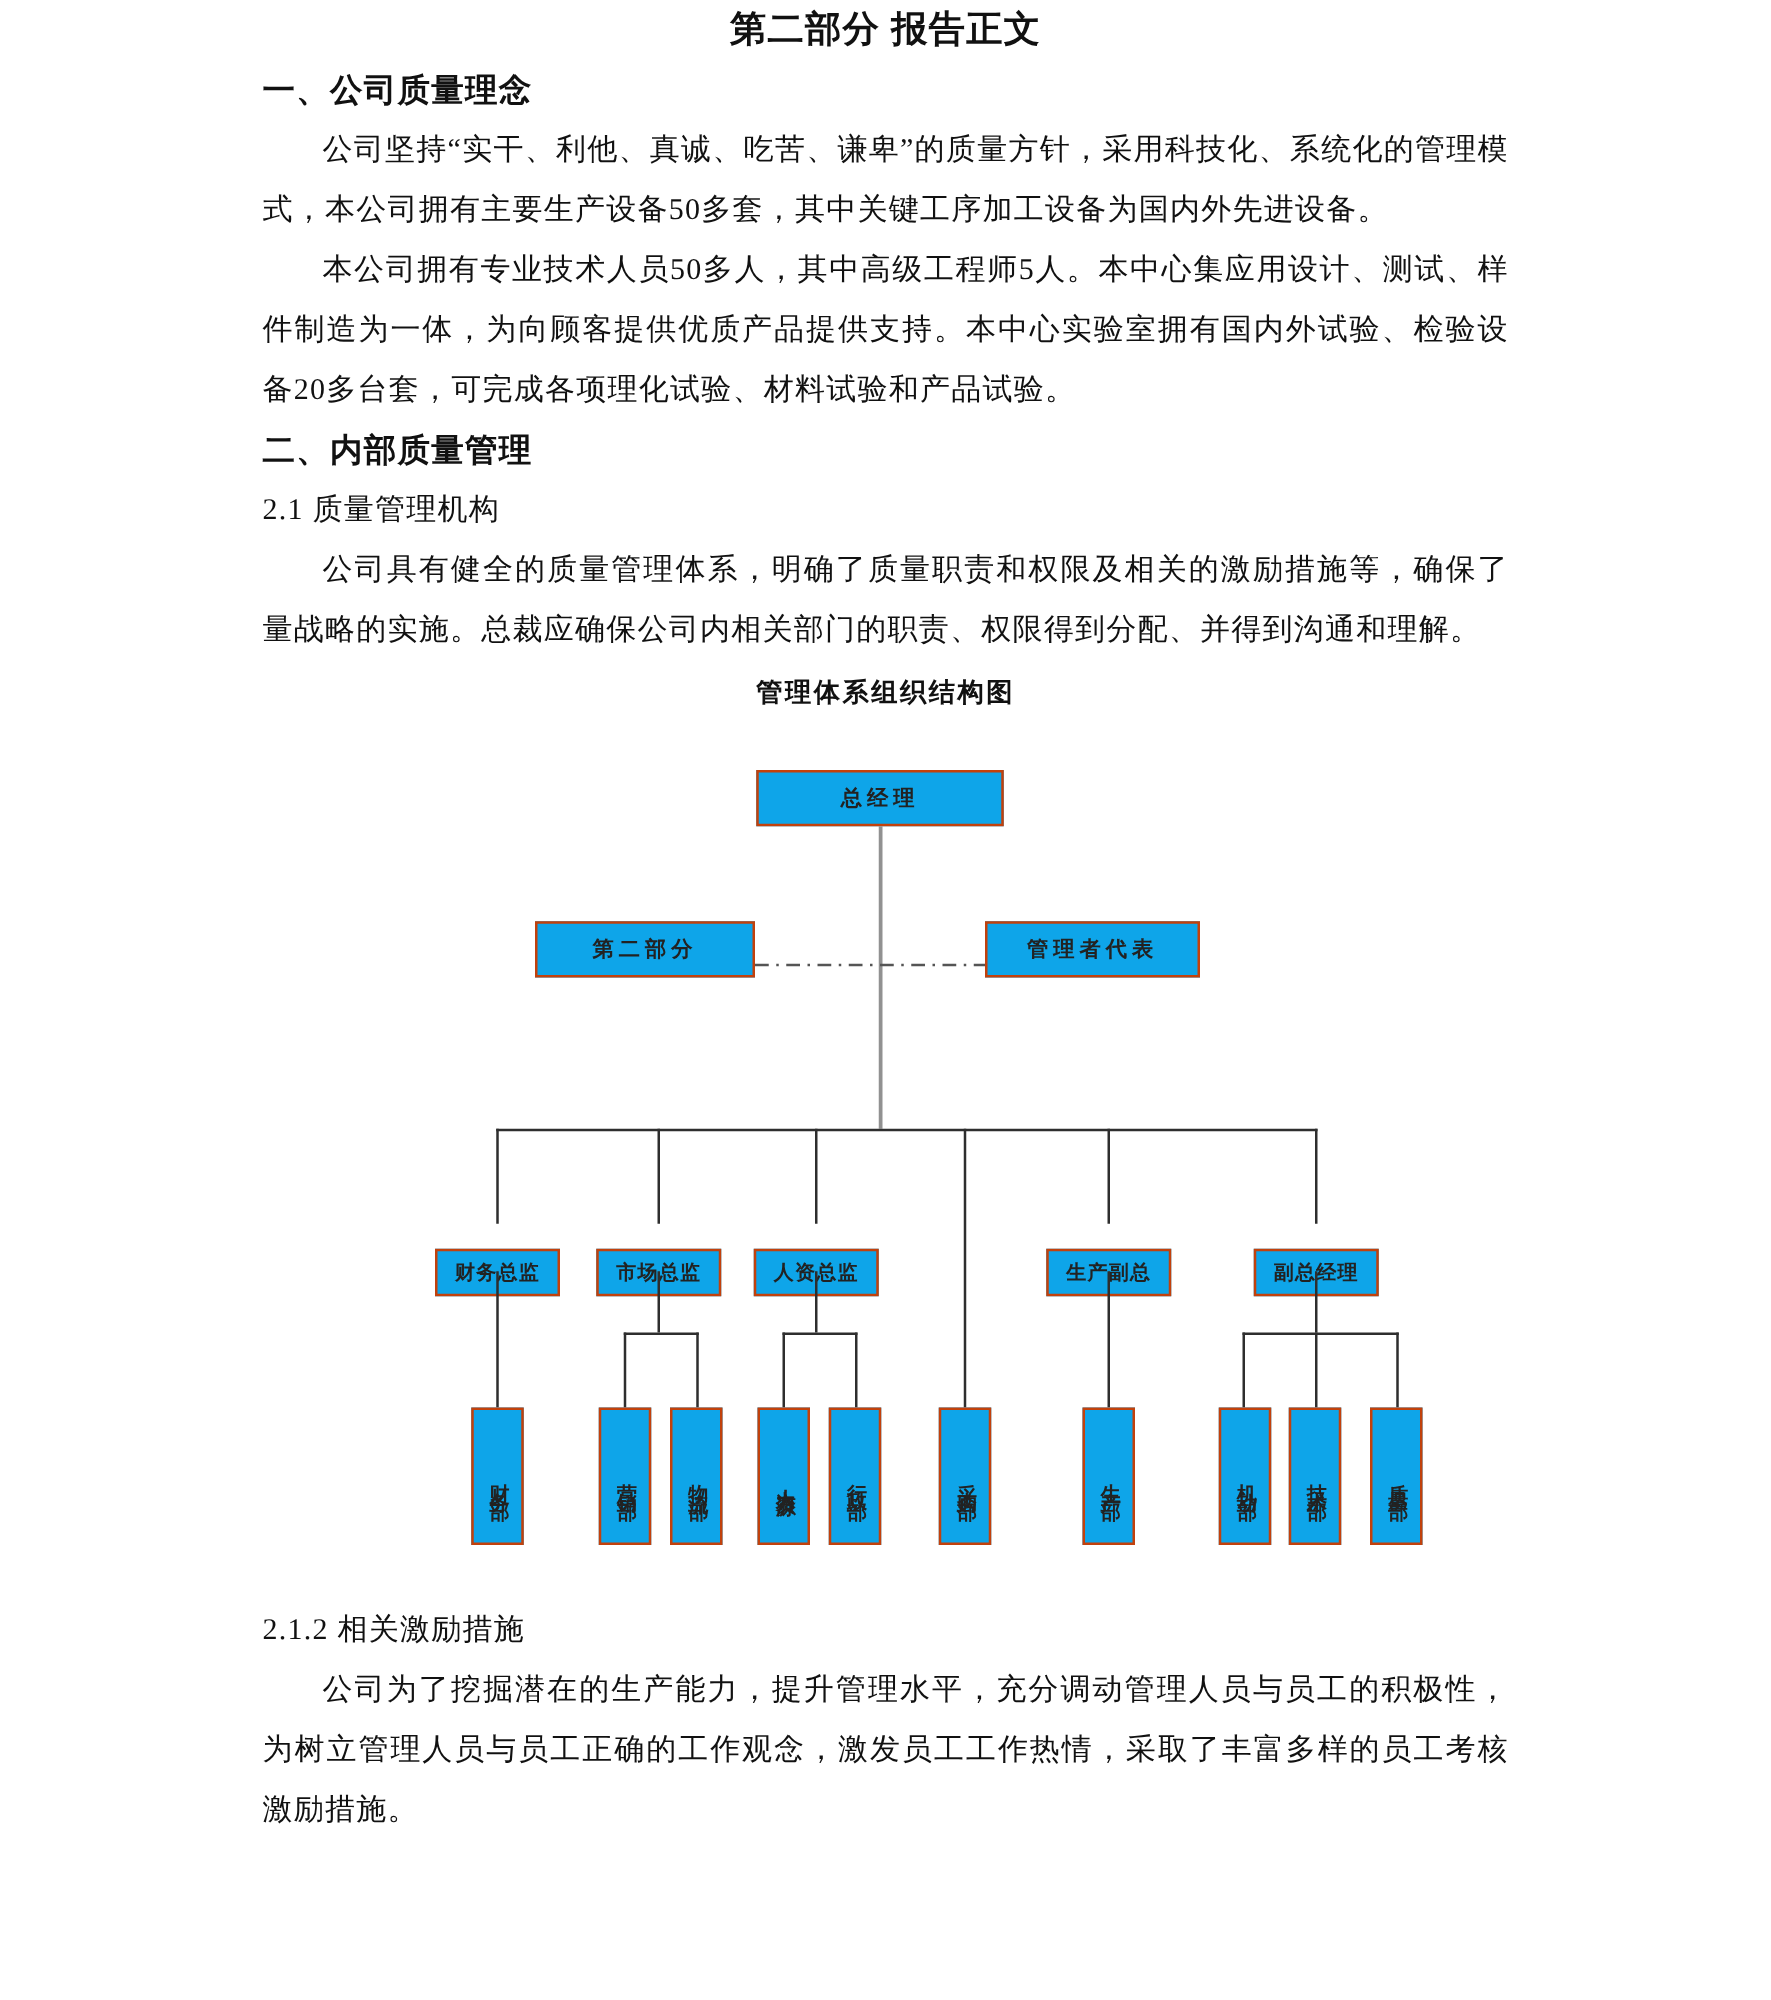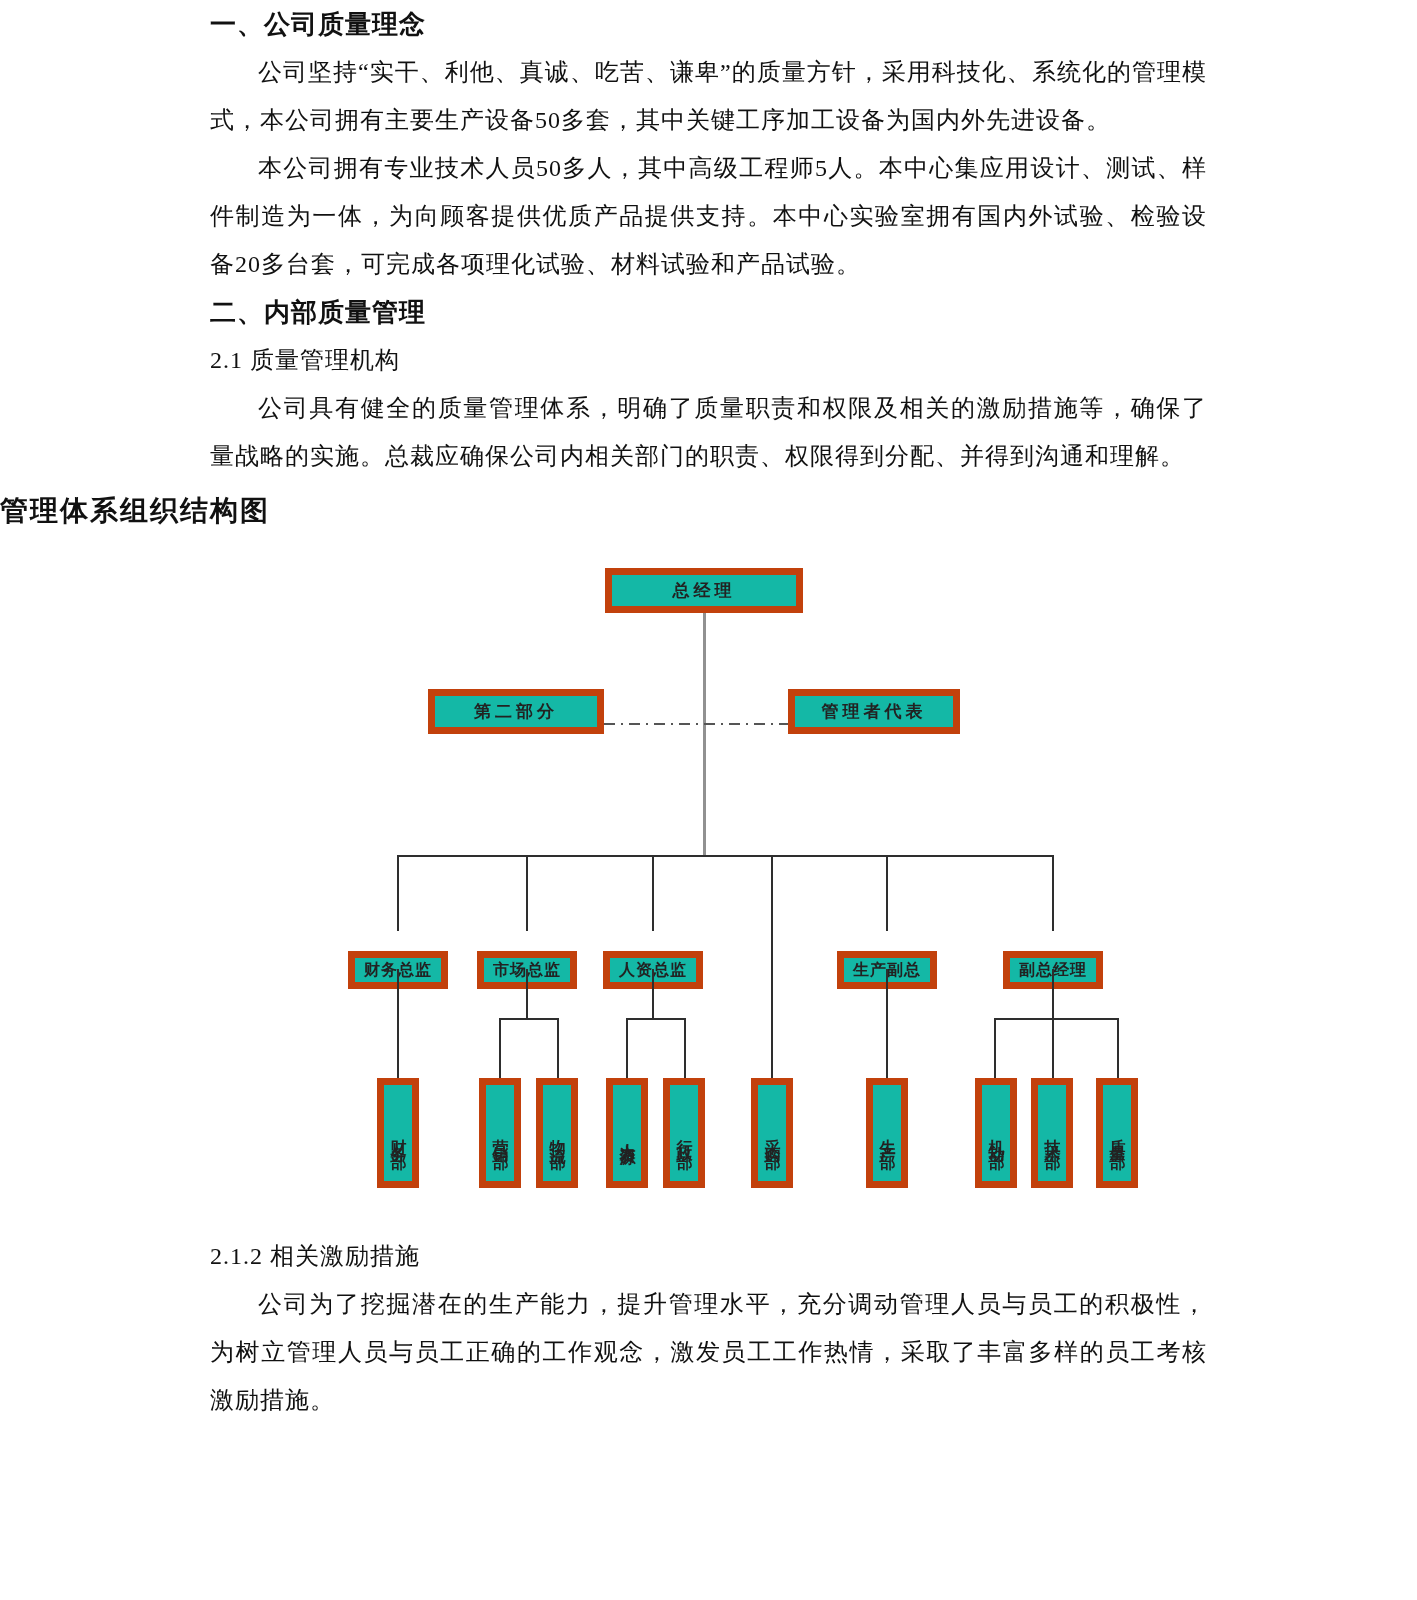--- a/index.html
+++ b/index.html
@@ -30,26 +30,27 @@
     margin: 0;
     font-size: 24px; line-height: 48px;
     text-indent: 2em;
     text-align: justify;
     letter-spacing: 1px;
   }
   
   .diagram { position: relative; width: 1417px; height: 752px; }
   .diagram-title {
     position: absolute; left: 0; top: 12px; width: 100%;
+    text-align: center;
     font-family: "Liberation Sans", "DejaVu Sans", sans-serif;
-    font-size: 28px; font-weight: bold; letter-spacing: 2px;
+    font-size: 21px; font-weight: bold; letter-spacing: 2px;
   }
   .node {
     position: absolute; box-sizing: border-box;
-    border: 7px solid #c2410c; background: #14b8a6;
+    border: 2px solid #c2410c; background: #0ea5e9;
     display: flex; align-items: center; justify-content: center;
     font-family: "Liberation Sans", "DejaVu Sans", sans-serif;
     font-weight: 600; color: #222222;
   }
   .node.wide { height: 45px; font-size: 17px; letter-spacing: 4px; }
   .node.mid  { width: 100px; height: 38px; top: 471px; font-size: 16px; letter-spacing: 1px; }
   .node.dept {
     width: 42px; height: 110px; top: 598px; font-size: 16px;
     writing-mode: vertical-rl; text-orientation: upright;
     letter-spacing: 7px; padding-top: 6px;
@@ -58,20 +59,21 @@
   .vline, .hline { position: absolute; background: #2e2e2e; }
   .vline { width: 2px; }
   .hline { height: 2px; }
   .vline.gray { background: #919191; width: 3px; }
   .dashdot { position: absolute; }
 </style>
 </head>
 <body>
 
 <div class="content">
+  <h1 class="doc-title">第二部分 报告正文</h1>
   <h2 class="h-bold">一、公司质量理念</h2>
   <p class="para">公司坚持“实干、利他、真诚、吃苦、谦卑”的质量方针，采用科技化、系统化的管理模式，本公司拥有主要生产设备50多套，其中关键工序加工设备为国内外先进设备。</p>
   <p class="para">本公司拥有专业技术人员50多人，其中高级工程师5人。本中心集应用设计、测试、样件制造为一体，为向顾客提供优质产品提供支持。本中心实验室拥有国内外试验、检验设备20多台套，可完成各项理化试验、材料试验和产品试验。</p>
   <h2 class="h-bold">二、内部质量管理</h2>
   <div class="h-sub">2.1 质量管理机构</div>
   <p class="para">公司具有健全的质量管理体系，明确了质量职责和权限及相关的激励措施等，确保了量战略的实施。总裁应确保公司内相关部门的职责、权限得到分配、并得到沟通和理解。</p>
 </div>
 
 <div class="diagram">
   <div class="diagram-title">管理体系组织结构图</div>

